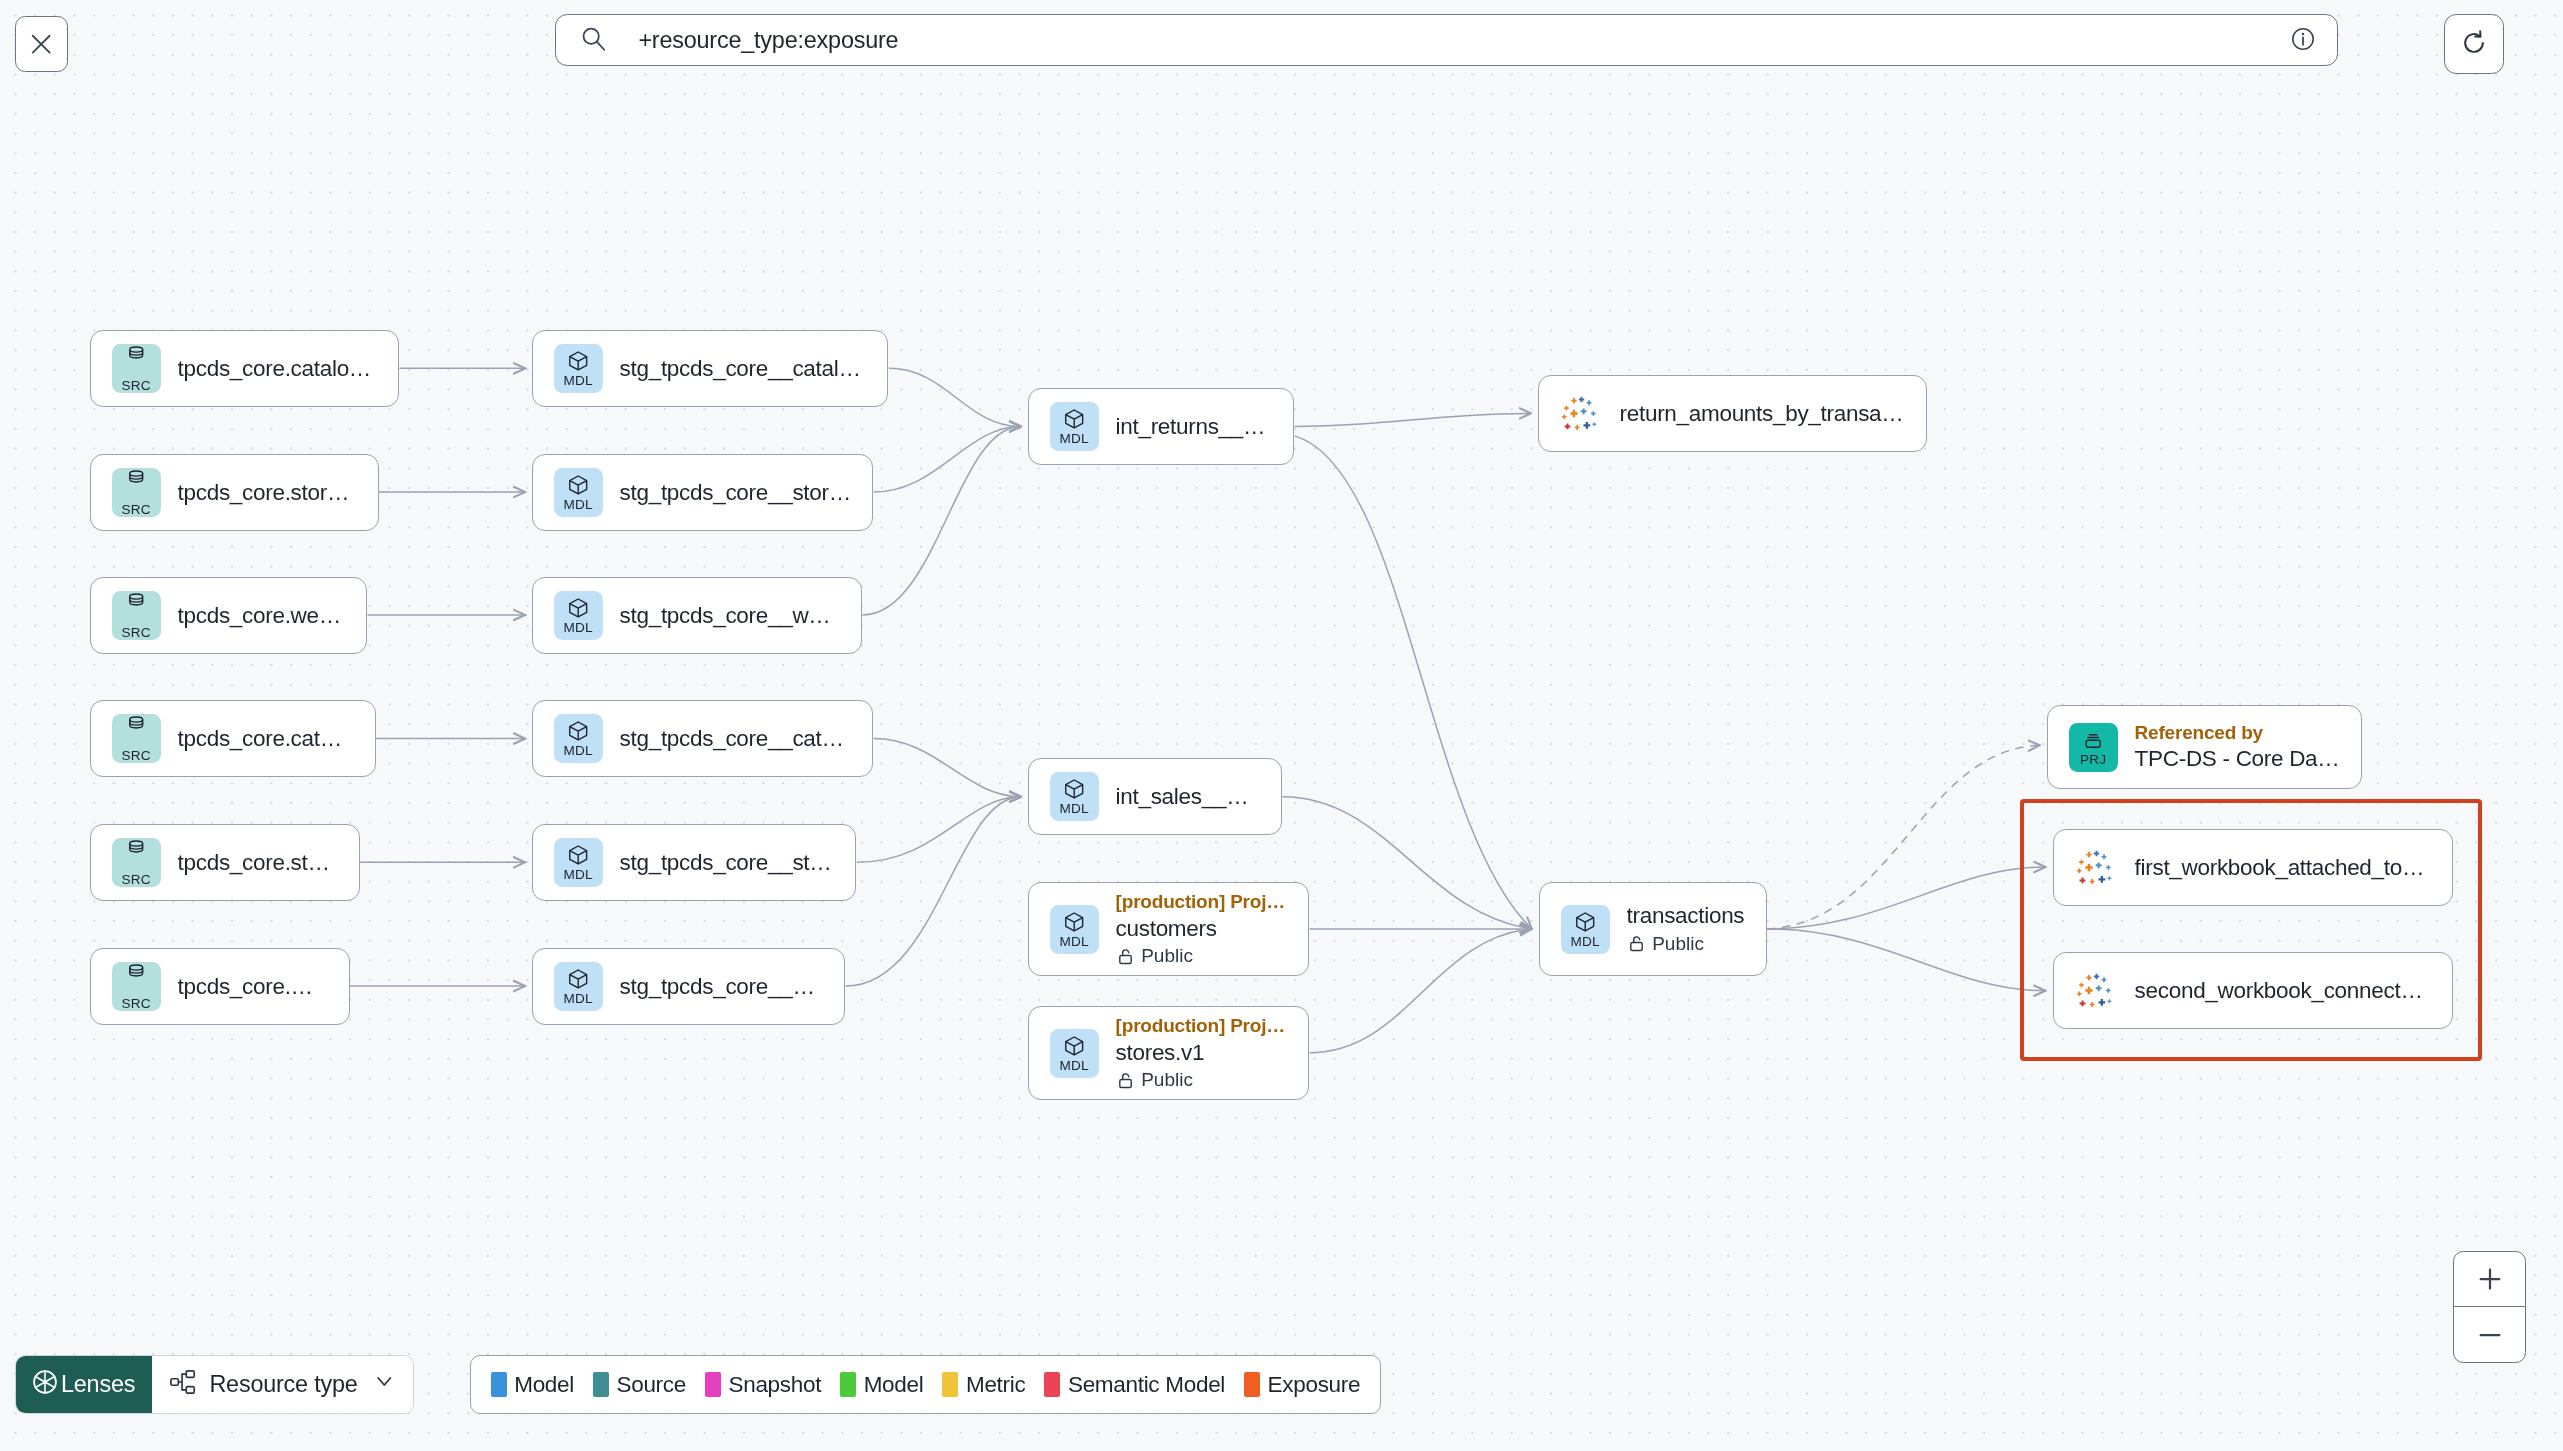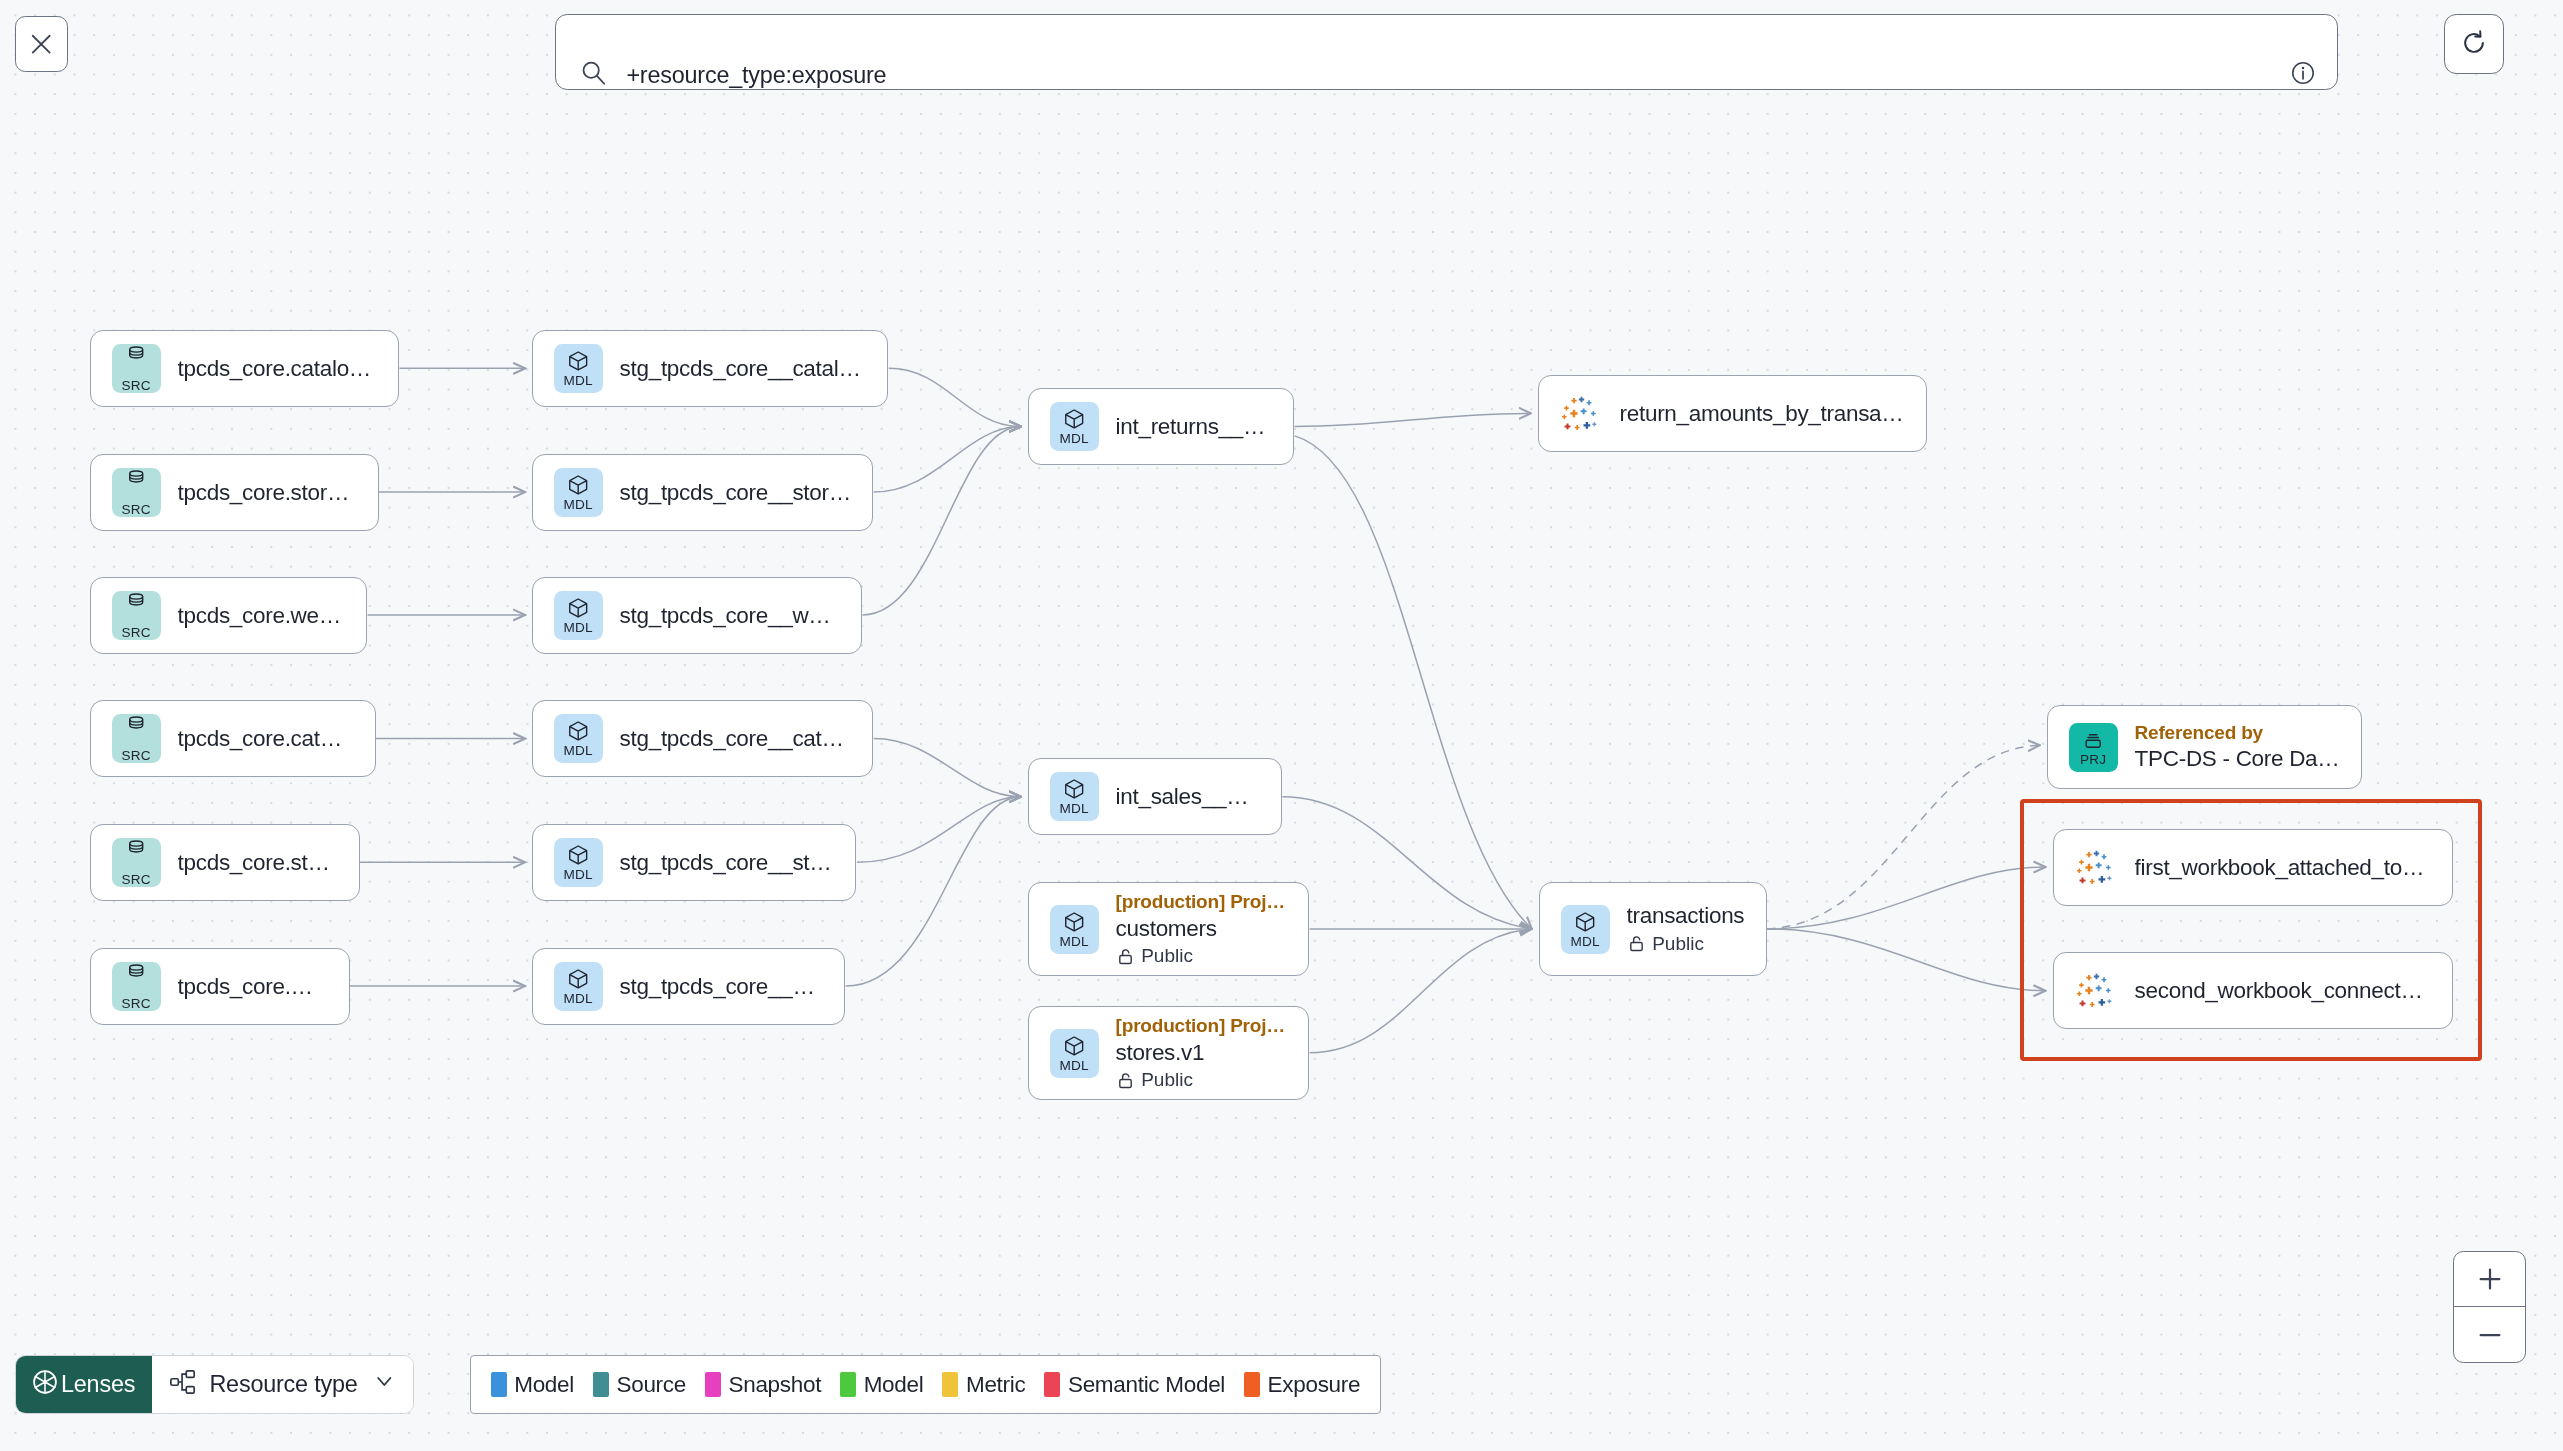--- a/index.html
+++ b/index.html
@@ -35,24 +35,25 @@
     position: absolute; left: 106px; top: 14px;
     height: 60px; min-width: 326px;
     background: #fff; border: 1.5px solid #6b7384; border-radius: 12.2px;
     display: flex; align-items: center; justify-content: center;
     padding: 0 20.6px;
     font-size: 23px; color: #1f2430; letter-spacing: -0.1px;
     cursor: pointer; white-space: nowrap;
   }
   .tb-search {
     position: absolute; left: 555px; top: 14px;
-    width: 1783px; height: 76px;
+    width: 1783px; height: 52px;
     background: #fff; border: 1.5px solid #6b7384; border-radius: 12.2px;
-    display: flex; align-items: flex-end; padding: 0 20.6px 0 24.4px;
+    display: flex; align-items: center; padding: 0 20.6px 0 24.4px;
     cursor: text;
+    gap: 12px;
   }
   .tb-search .sicon { flex: 0 0 auto; margin-right: 19px; display:block; }
   .tb-search .sval {
     flex: 1 1 auto; font-size: 23.4px; color: #1f2430;
     letter-spacing: -0.2px; white-space: nowrap; overflow: hidden;
   }
   .tb-search .infoic { flex: 0 0 auto; display:block; }
   .tb-refresh {
     position: absolute; left: 2444px; top: 14px;
     width: 60px; height: 60px;
@@ -149,21 +150,21 @@
     background: #fff; color: #1f2430;
     display: flex; align-items: center; gap: 12.2px;
     padding: 0 19px 0 17px; cursor: pointer;
     font-size: 23.4px; letter-spacing: -0.2px;
   }
   .restype-btn .chev { margin-left: 3.7px; }
 
   .legend {
     position: absolute; left: 470px; top: 1355px;
     height: 59px;
-    background: #fff; border: 1.5px solid #9aa2b1; border-radius: 4px;
+    background: #fff; border: 1.5px solid #9aa2b1; border-radius: 10px;
     display: flex; align-items: center; gap: 19px;
     padding: 0 19.7px; z-index: 30;
   }
   .legend .item { display: flex; align-items: center; gap: 7.5px; cursor: pointer; }
   .legend .sw { width: 16px; height: 24.4px; border-radius: 1.9px; flex: 0 0 auto; }
   .legend .lbl { font-size: 22.5px; color: #1f2430; letter-spacing: -0.3px; white-space: nowrap; }
 </style>
 </head>
 <body>
 

